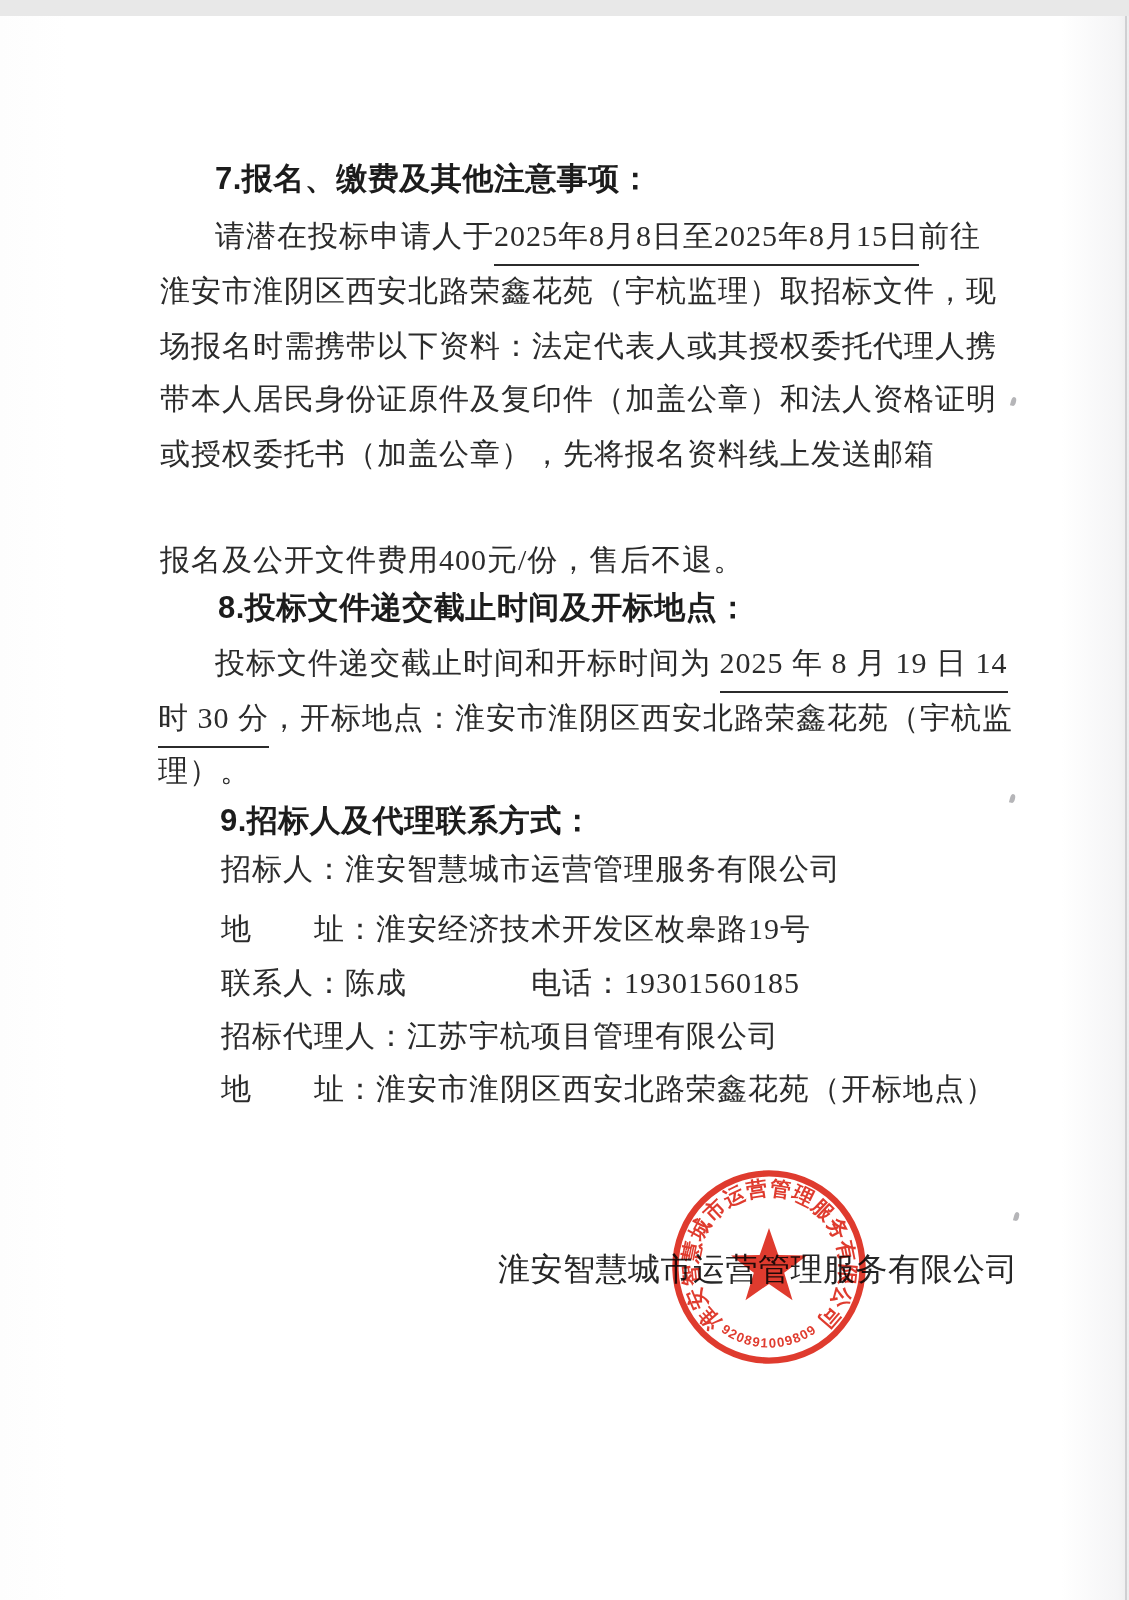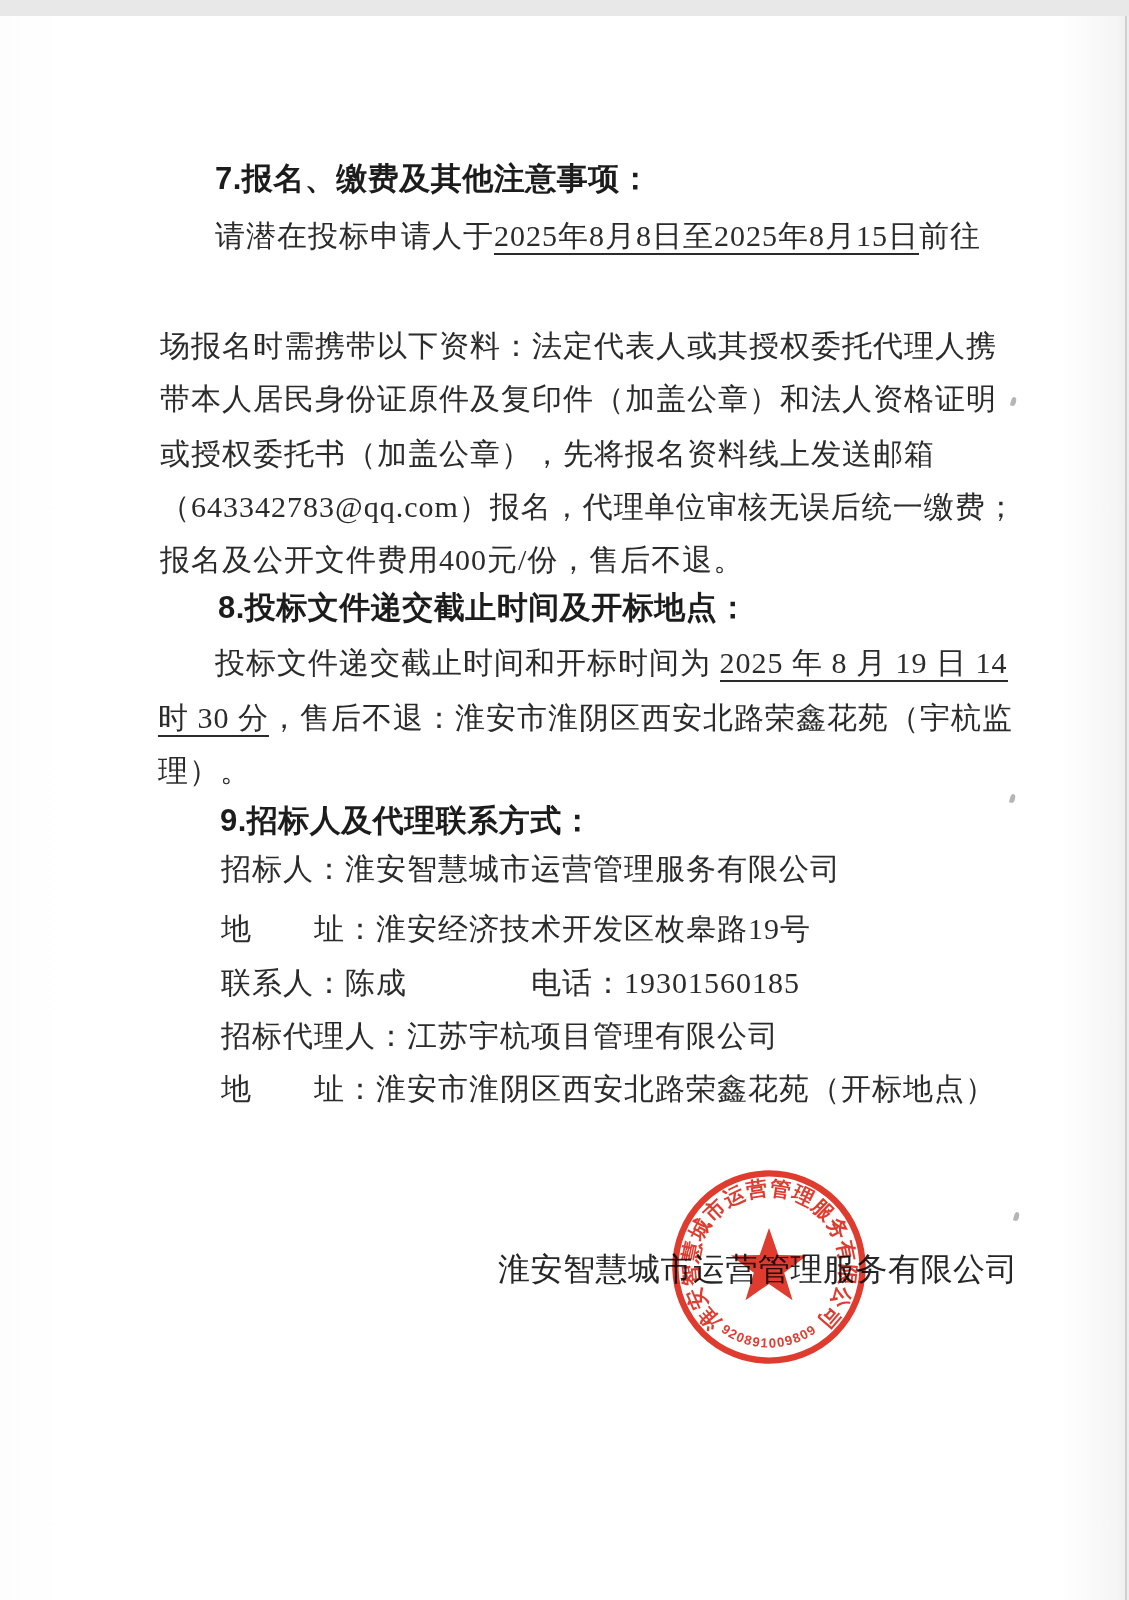--- a/index.html
+++ b/index.html
@@ -26,21 +26,21 @@
   }
   .heading {
     font-family: "Liberation Sans", "DejaVu Sans", sans-serif;
     font-weight: 700;
     font-size: 31px;
     letter-spacing: 0.5px;
     color: #1c1c1c;
   }
   .u {
     border-bottom: 2px solid #2b2b2b;
-    padding-bottom: 1px;
+    padding-bottom: 12px;
   }
   .sig {
     position: absolute;
     font-size: 32px;
     letter-spacing: 0.5px;
     white-space: pre;
     color: #262626;
   }
   .stamp {
     position: absolute;
@@ -68,31 +68,31 @@
 </style>
 </head>
 <body>
 
 <div class="page">
 
   <div class="line heading" style="top:144px;left:215px">7.报名、缴费及其他注意事项：</div>
 
   <div class="line" style="top:201px;left:215px"><span>请潜在投标申请人于</span><span class="u">2025年8月8日至2025年8月15日</span><span>前往</span></div>
 
+  <div class="line" style="top:256px;left:160px">淮安市淮阴区西安北路荣鑫花苑（宇杭监理）取招标文件，现</div>
   <div class="line" style="top:311px;left:160px">场报名时需携带以下资料：法定代表人或其授权委托代理人携</div>
   <div class="line" style="top:364px;left:160px">带本人居民身份证原件及复印件（加盖公章）和法人资格证明</div>
   <div class="line" style="top:419px;left:160px">或授权委托书（加盖公章），先将报名资料线上发送邮箱</div>
-  <div class="line" style="top:472px;left:160px">（643342783@qq.com）报名，代理单位审核无误后统一缴费；</div>
   <div class="line" style="top:525px;left:160px">报名及公开文件费用400元/份，售后不退。</div>
 
   <div class="line heading" style="top:573px;left:218px">8.投标文件递交截止时间及开标地点：</div>
 
   <div class="line" style="top:628px;left:215px"><span>投标文件递交截止时间和开标时间为 </span><span class="u">2025 年 8 月 19 日 14</span></div>
 
-  <div class="line" style="top:683px;left:158px"><span class="u">时 30 分</span><span>，售后不退：淮安市淮阴区西安北路荣鑫花苑（宇杭监</span></div>
+  <div class="line" style="top:683px;left:158px"><span class="u">时 30 分</span><span>，开标地点：淮安市淮阴区西安北路荣鑫花苑（宇杭监</span></div>
 
   <div class="line" style="top:736px;left:158px">理）。</div>
 
   <div class="line heading" style="top:786px;left:220px">9.招标人及代理联系方式：</div>
 
   <div class="line" style="top:834px;left:221px">招标人：淮安智慧城市运营管理服务有限公司</div>
   <div class="line" style="top:894px;left:221px">地　　址：淮安经济技术开发区枚皋路19号</div>
   <div class="line" style="top:948px;left:221px">联系人：陈成　　　　电话：19301560185</div>
   <div class="line" style="top:1001px;left:221px">招标代理人：江苏宇杭项目管理有限公司</div>
   <div class="line" style="top:1054px;left:221px">地　　址：淮安市淮阴区西安北路荣鑫花苑（开标地点）</div>

